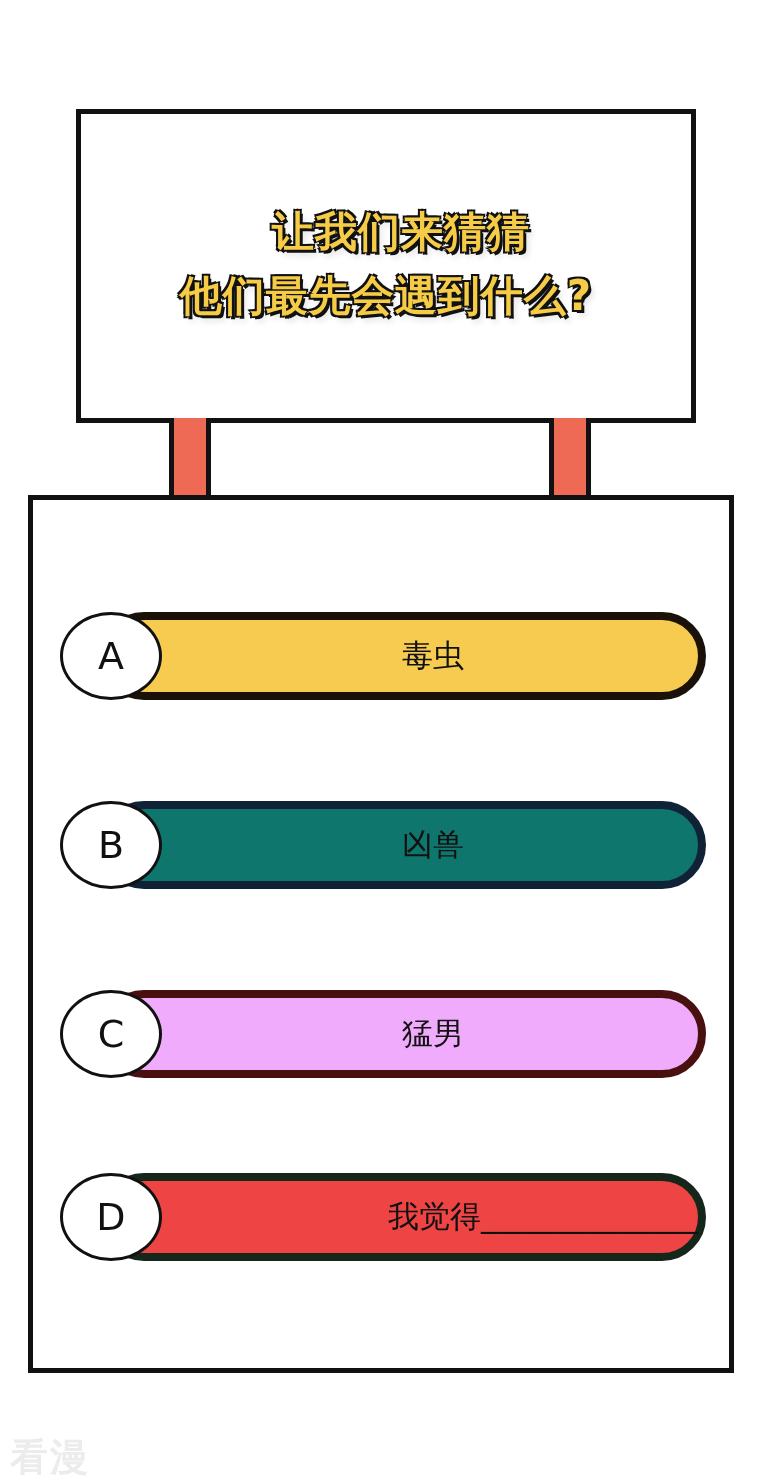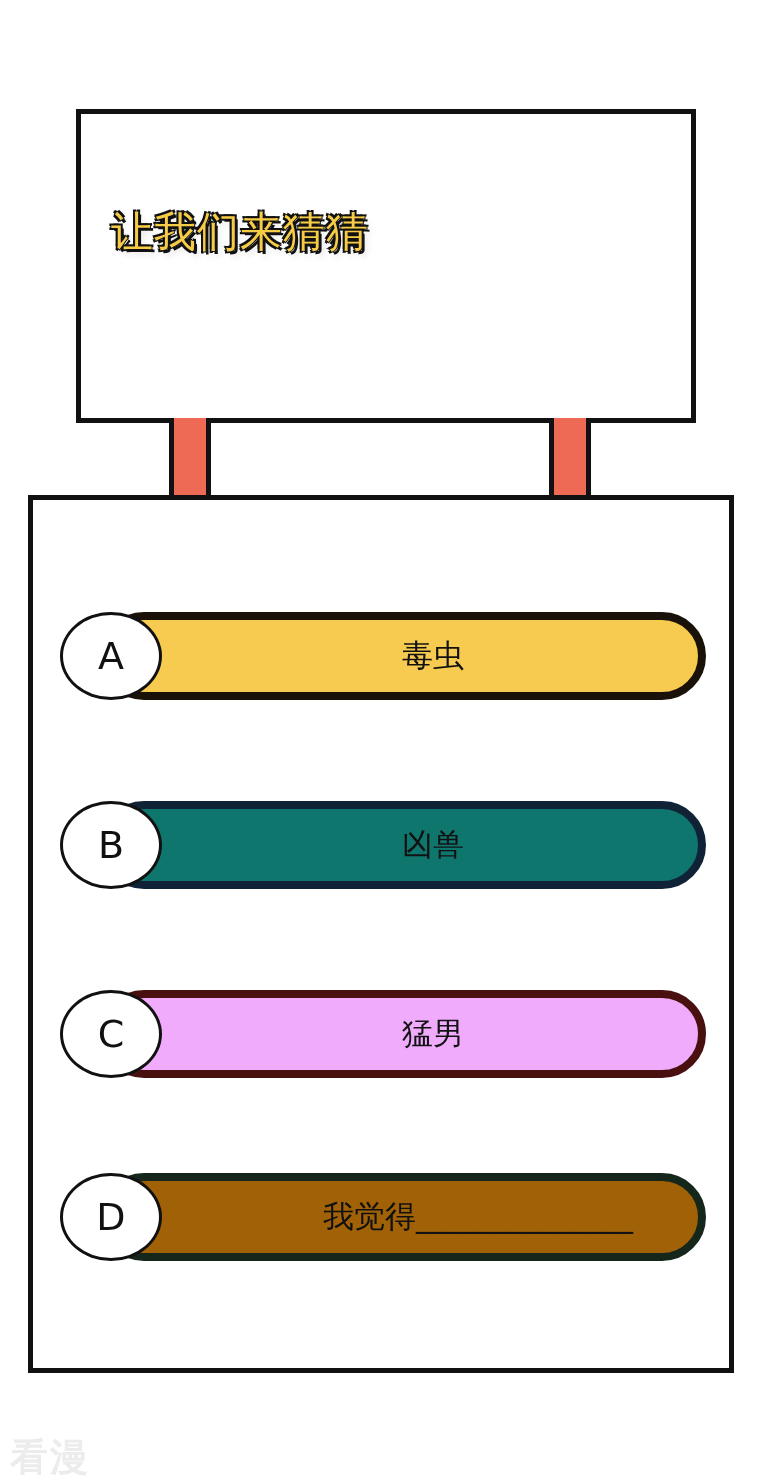--- a/index.html
+++ b/index.html
@@ -7,21 +7,21 @@
     width: 760px; height: 1484px; position: relative; overflow: hidden;
     background: #ffffff;
     font-family: "DejaVu Sans", "Liberation Sans", sans-serif;
   }
   .sign {
     position: absolute; left: 76px; top: 109px; width: 610px; height: 304px;
     border: 5px solid #111; background: #fff;
   }
   .sign-title {
     position: absolute; left: 0; right: 0; top: 86px;
-    text-align: left; font-weight: normal; font-size: 42px; line-height: 64px;
+    text-align: center; font-weight: bold; font-size: 42px; line-height: 64px;
     color: #F6CC47; letter-spacing: 1px;
     -webkit-text-stroke: 2px #111; paint-order: stroke fill;
     text-shadow: 3px 3px 0 #111, -2px -2px 0 #111, 2px -2px 0 #111, -2px 2px 0 #111, 5px 6px 6px rgba(0,0,0,0.12);
   }
   .sign-title .l1 { display: block; padding-left: 30px; }
   .sign-title .l2 { display: block; }
   .post {
     position: absolute; top: 418px; width: 32px; height: 80px;
     background: #EE6A55; border-left: 5px solid #111; border-right: 5px solid #111;
   }
@@ -43,32 +43,33 @@
   }
   .option .badge {
     position: absolute; left: 0; top: 0; width: 102px; height: 88px;
     box-sizing: border-box; border: 3px solid #111; border-radius: 50%;
     background: #fff; display: flex; align-items: center; justify-content: center;
     font-size: 38px; color: #111; z-index: 2;
   }
   .opt-a { top: 612px; } .opt-a .pill { background: #F7CB4F; border-color: #1a1208; }
   .opt-b { top: 801px; } .opt-b .pill { background: #0f766e; border-color: #0f2236; }
   .opt-c { top: 990px; } .opt-c .pill { background: #f0abfc; border-color: #4a1010; }
-  .opt-d { top: 1173px; } .opt-d .pill { background: #a16207; border-color: #15261a; justify-content: center; padding-left: 150px; }
+  .opt-d { top: 1173px; } .opt-d .pill { background: #ef4444; border-color: #15261a; justify-content: flex-end; padding-left: 150px; }
   .watermark {
     position: absolute; left: 10px; top: 1432px; font-size: 38px; font-weight: bold;
     color: #ececec; letter-spacing: 2px;
   }
 </style>
 </head>
 <body>
 
 <div class="sign">
   <div class="sign-title">
     <span class="l1">让我们来猜猜</span>
+    <span class="l2">他们最先会遇到什么?</span>
   </div>
 </div>
 <div class="post left"></div>
 <div class="post right"></div>
 
 <div class="board"></div>
 
 <div class="option opt-a">
   <div class="badge">A</div>
   <div class="pill">

